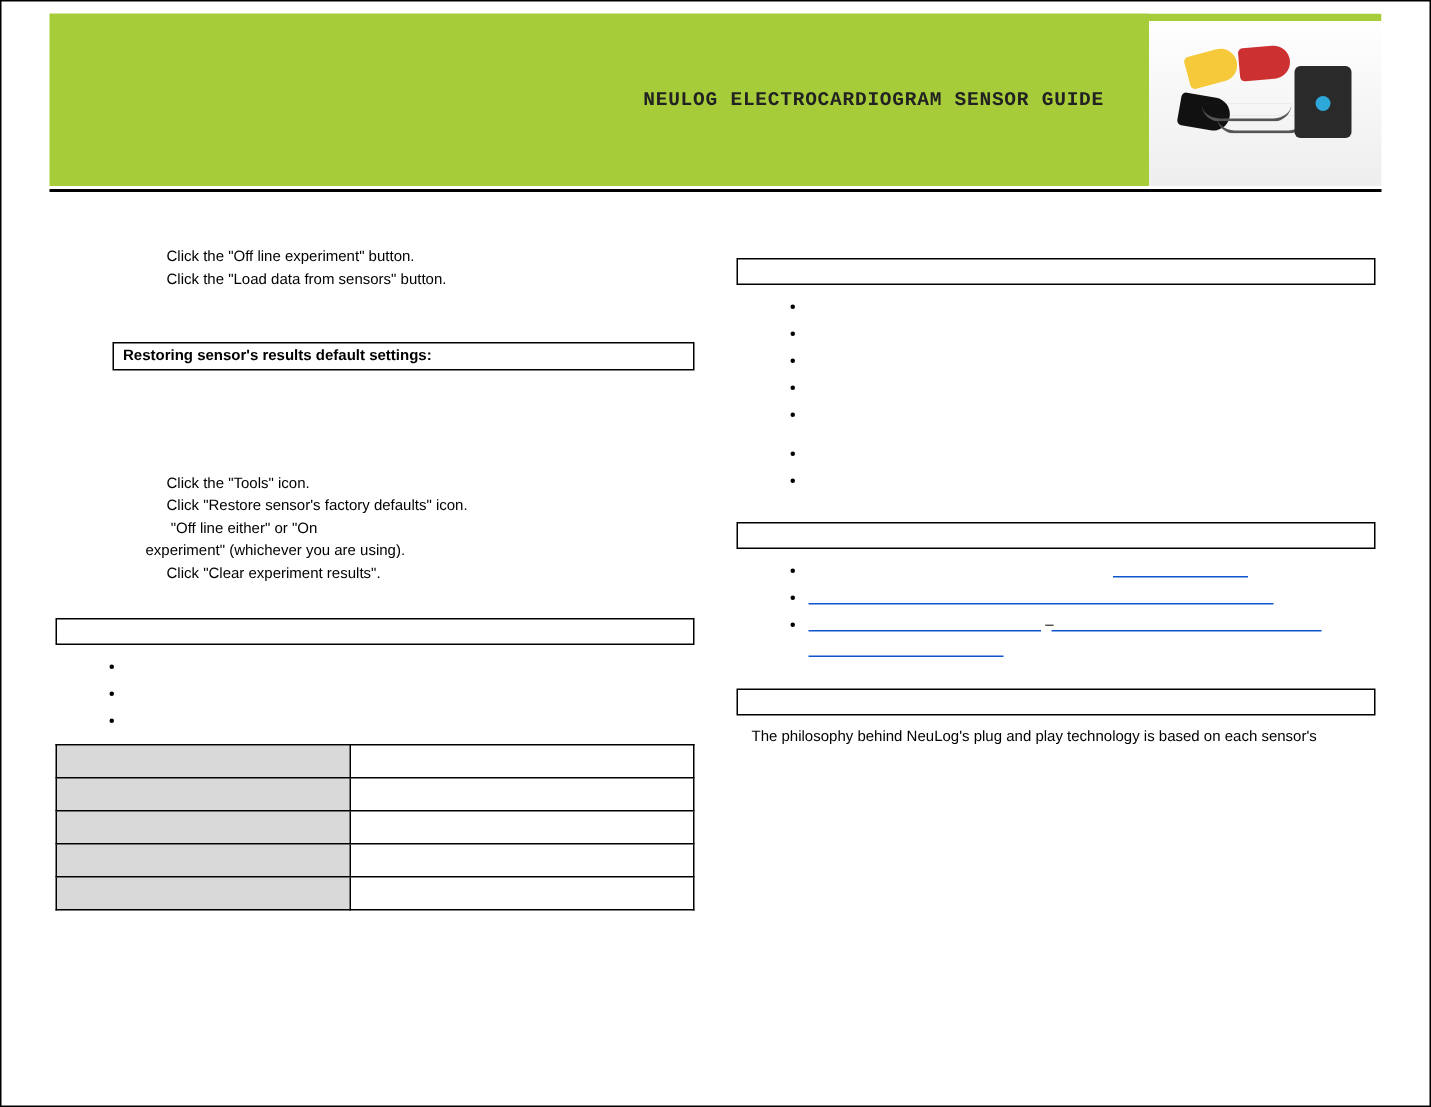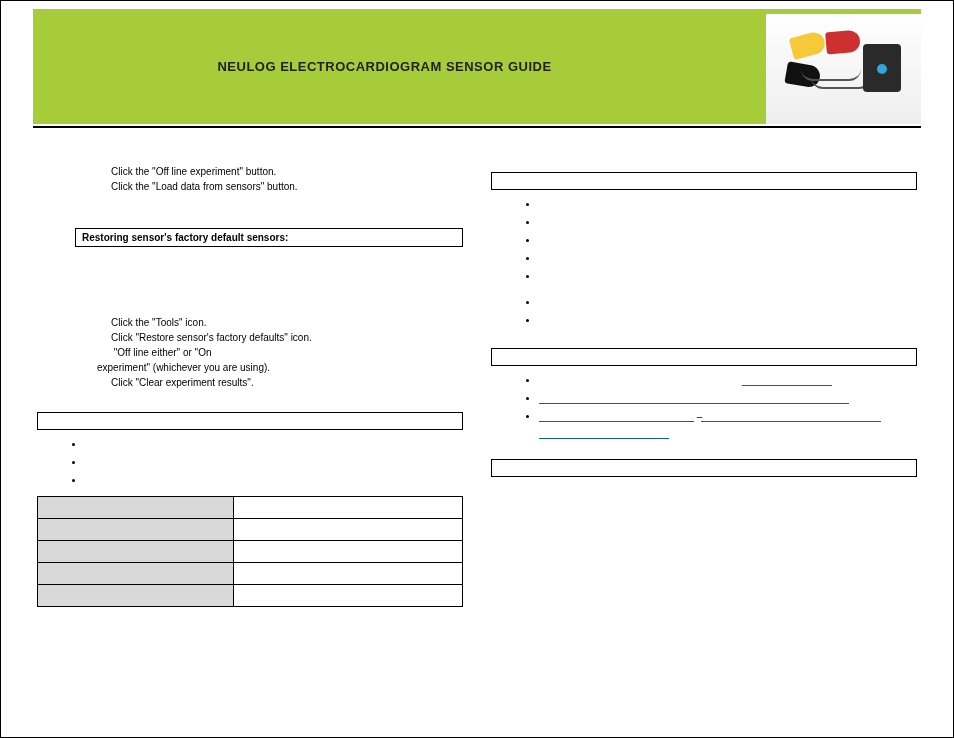--- a/index.html
+++ b/index.html
@@ -29,22 +29,23 @@
     position: relative;
     height: 115px;
     width: 100%;
     display: flex;
   }
   .header-green {
     flex: 1;
     background: #a7cc3a;
     display: flex;
     align-items: center;
-    justify-content: center;
+    justify-content: flex-end;
     padding-right: 30px;
+    font-family: Liberation Mono, monospace;
   }
   .header-title {
     font-weight: bold;
     font-size: 13px;
     letter-spacing: 0.5px;
     color: #222;
   }
   .header-img {
     width: 155px;
     height: 115px;
@@ -165,21 +166,21 @@
         <div class="col-inner">
 
           <div class="step-list">
             <div><span class="num"></span><span>Click the "Off line experiment" button.</span></div>
             <div><span class="num"></span><span>Click the "Load data from sensors" button.</span></div>
           </div>
 
           <div class="gap" style="height:26px"></div>
 
           <div class="section-box" style="margin-left:38px;margin-right:0;">
-            <span class="section-heading">Restoring sensor's factory default sensors:</span>
+            <span class="section-heading">Restoring sensor's results default settings:</span>
           </div>
 
           <div class="gap" style="height:60px"></div>
 
           <div class="step-list">
             <div><span class="num"></span><span>Click the "Tools" icon.</span></div>
             <div><span class="num"></span><span>Click "Restore sensor's factory defaults" icon.</span></div>
             <div><span class="num"></span><span>                                                          "Off line either" or "On</span></div>
             <div><span>experiment" (whichever you are using).</span></div>
             <div><span class="num"></span><span>Click "Clear experiment results".</span></div>
@@ -269,20 +270,21 @@
               <a class="link" style="display:inline-block;width:130px;border-bottom:1px solid #1155cc;height:9px;vertical-align:middle"></a>
             </div>
           </div>
 
           <div class="gap" style="height:6px"></div>
 
           <div class="section-box" style="height:18px">
             <span class="section-heading"></span>
           </div>
 
+          <div class="para">The philosophy behind NeuLog's plug and play technology is based on each sensor's</div>
 
           <div class="gap" style="height:100px"></div>
 
 
         </div>
       </div>
 
     </div>
 
   </div>

